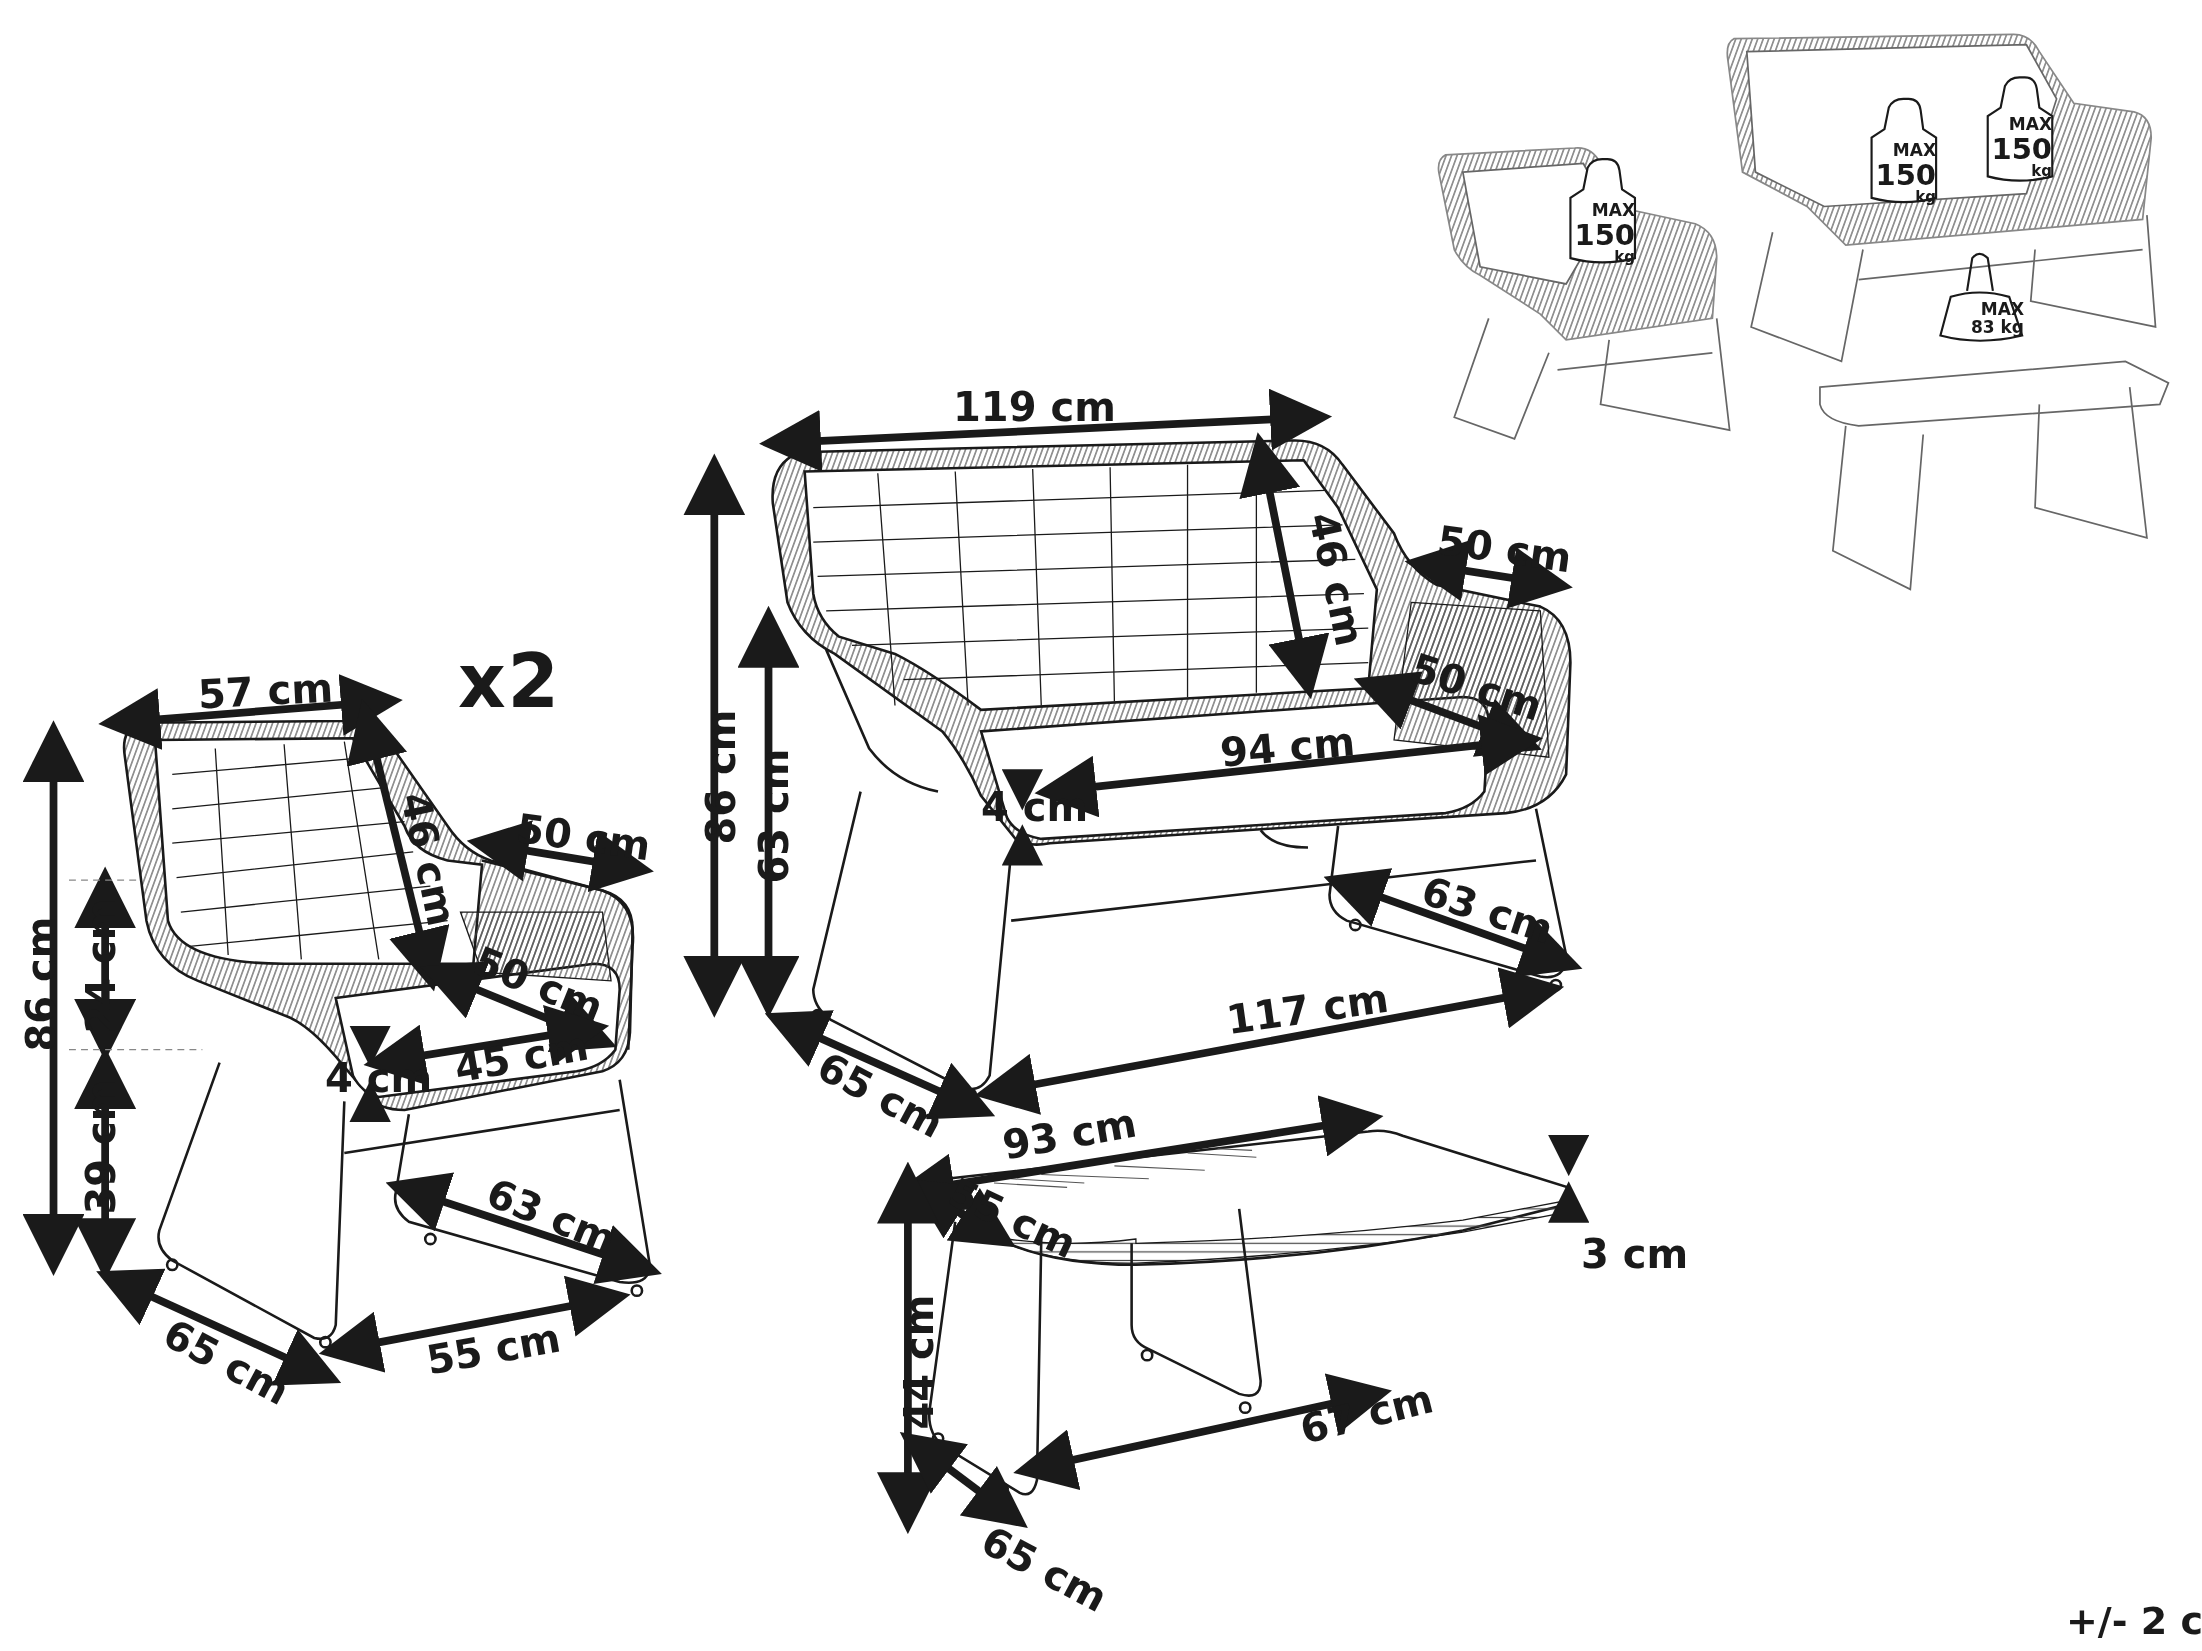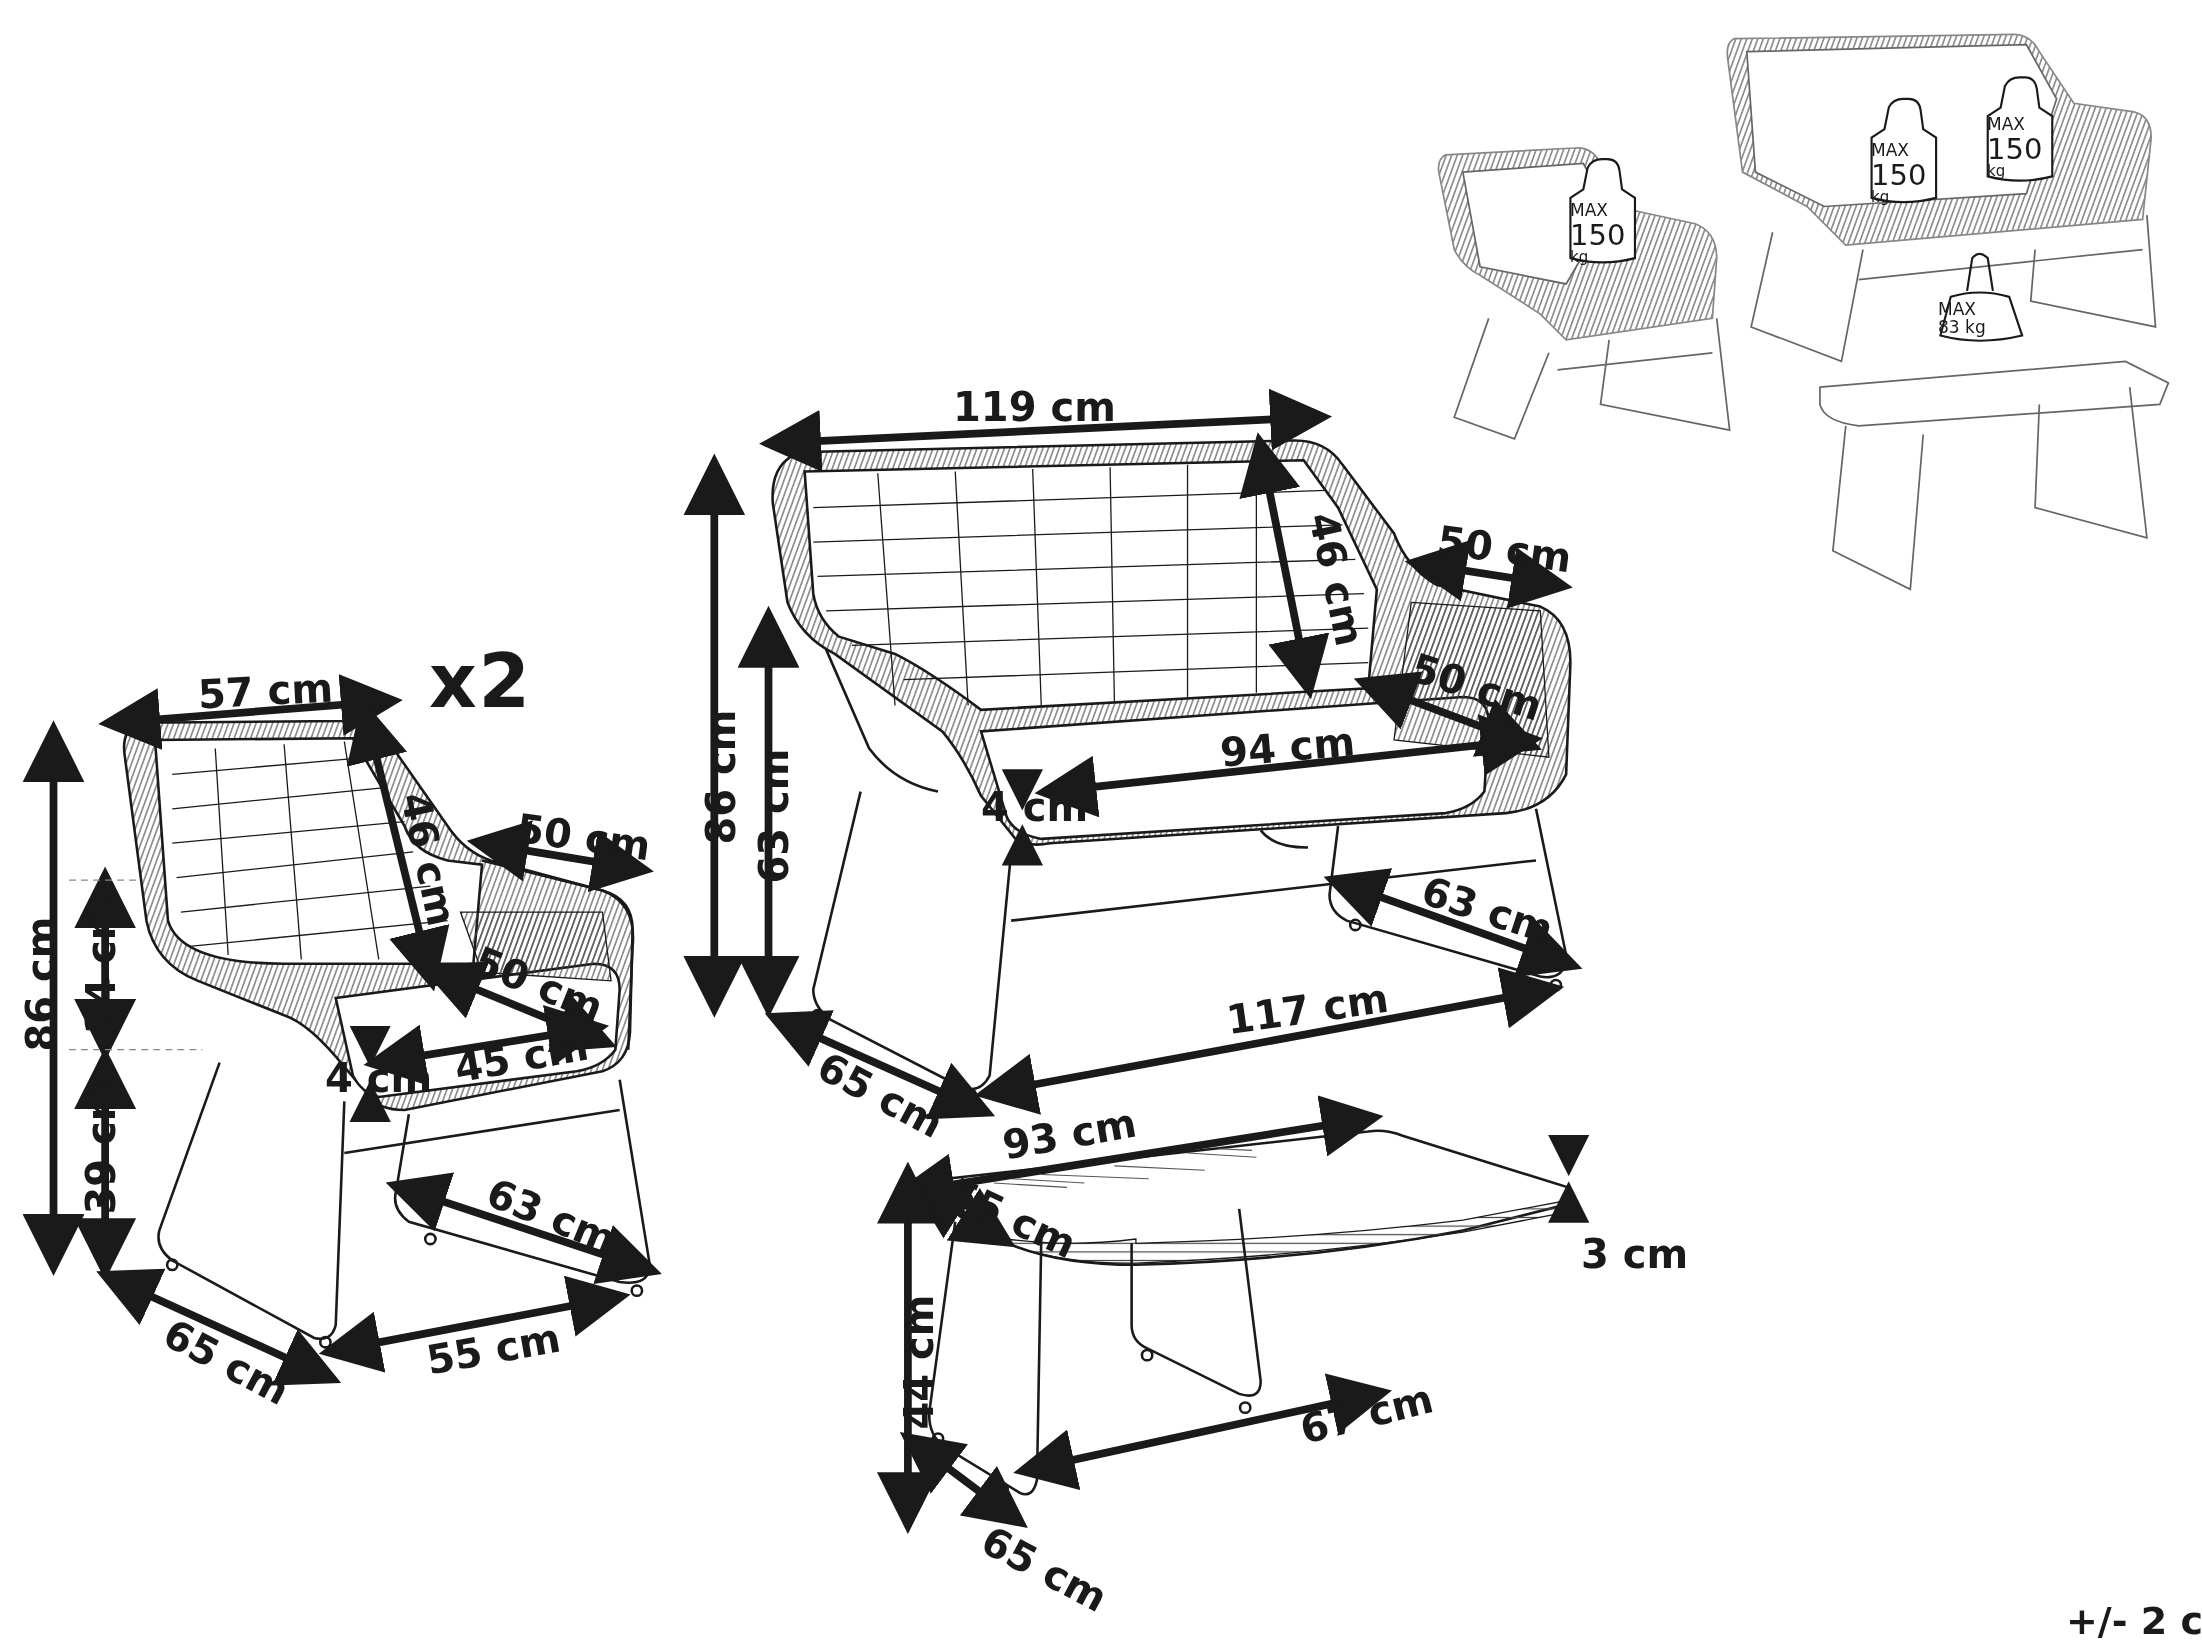--- a/index.html
+++ b/index.html
@@ -2,21 +2,21 @@
 <html style="font-size:13.8px"><head>
 <meta charset="utf-8">
 <style>
   html, body { margin: 0; padding: 0; background: #ffffff; }
   body { width: 2203px; height: 1652px; position: relative; overflow: hidden; font-family: "DejaVu Sans", sans-serif; }
   svg.art { position: absolute; left: 0; top: 0; width: 2203px; height: 1652px; }
   .lbl { position: absolute; font-family: "DejaVu Sans", sans-serif; font-weight: bold; color: #1a1a1a; white-space: nowrap; transform-origin: center center; line-height: 1; }
   .big { font-size: 40px; }
   .huge { font-size: 74px; letter-spacing: 1.7px; }
   .tol { font-size: 38px; margin-left: 40px; }
-  .wt { position: absolute; font-family: "DejaVu Sans", sans-serif; font-weight: normal; color: #1a1a1a; text-align: left; line-height: 1.05; }
+  .wt { position: absolute; font-family: "DejaVu Sans", sans-serif; font-weight: bold; color: #1a1a1a; text-align: right; line-height: 1.05; }
   .wt .m { font-size: 17px; display:block; }
   .wt .n { font-size: 29px; display:block; }
   .wt .k { font-size: 15px; display:block; }
 </style>
 </head>
 <body>
 
 <svg class="art" viewBox="0 0 2560 1920" xmlns="http://www.w3.org/2000/svg">
   <defs>
     <marker id="ah" markerWidth="8" markerHeight="8" refX="6" refY="4" orient="auto-start-reverse" markerUnits="strokeWidth">
@@ -163,21 +163,21 @@
 
   <g stroke="#1a1a1a" stroke-width="2.5" fill="#fff">
     <path d="M1825,300 L1825,230 L1840,220 L1845,195 Q1850,185 1862,185 L1868,185 Q1880,185 1882,198 L1885,220 L1900,230 L1900,300 Q1862,310 1825,300 Z"></path>
     <path d="M2175,230 L2175,160 L2190,150 L2195,125 Q2200,115 2212,115 L2218,115 Q2230,115 2232,128 L2235,150 L2250,160 L2250,230 Q2212,240 2175,230 Z"></path>
     <path d="M2310,205 L2310,135 L2325,125 L2330,100 Q2335,90 2347,90 L2353,90 Q2365,90 2367,103 L2370,125 L2385,135 L2385,205 Q2347,215 2310,205 Z"></path>
     <path d="M2255,390 L2267,345 Q2300,335 2335,345 L2350,390 Q2300,402 2255,390 Z"></path>
     <path d="M2286,338 L2292,300 Q2300,290 2310,300 L2316,338" fill="none"></path>
   </g>
 </svg>
 
-<div class="lbl huge" style="left:429px;top:644px;">x2</div>
+<div class="lbl huge" style="left:458px;top:644px;">x2</div>
 
 <div class="lbl big" style="left:198px;top:671px;transform:rotate(-3deg);">57 cm</div>
 <div class="lbl big" style="left:-26px;top:964px;transform:rotate(-90deg);">86 cm</div>
 <div class="lbl big" style="left:34px;top:946px;transform:rotate(-90deg);">24 cm</div>
 <div class="lbl big" style="left:34px;top:1127px;transform:rotate(-90deg);">39 cm</div>
 <div class="lbl big" style="left:361px;top:839px;transform:rotate(78deg);">46 cm</div>
 <div class="lbl big" style="left:516px;top:817px;transform:rotate(8deg);">50 cm</div>
 <div class="lbl big" style="left:471px;top:964px;transform:rotate(22deg);">50 cm</div>
 <div class="lbl big" style="left:454px;top:1037px;transform:rotate(-10deg);">45 cm</div>
 <div class="lbl big" style="left:325px;top:1058px;">4 cm</div>

